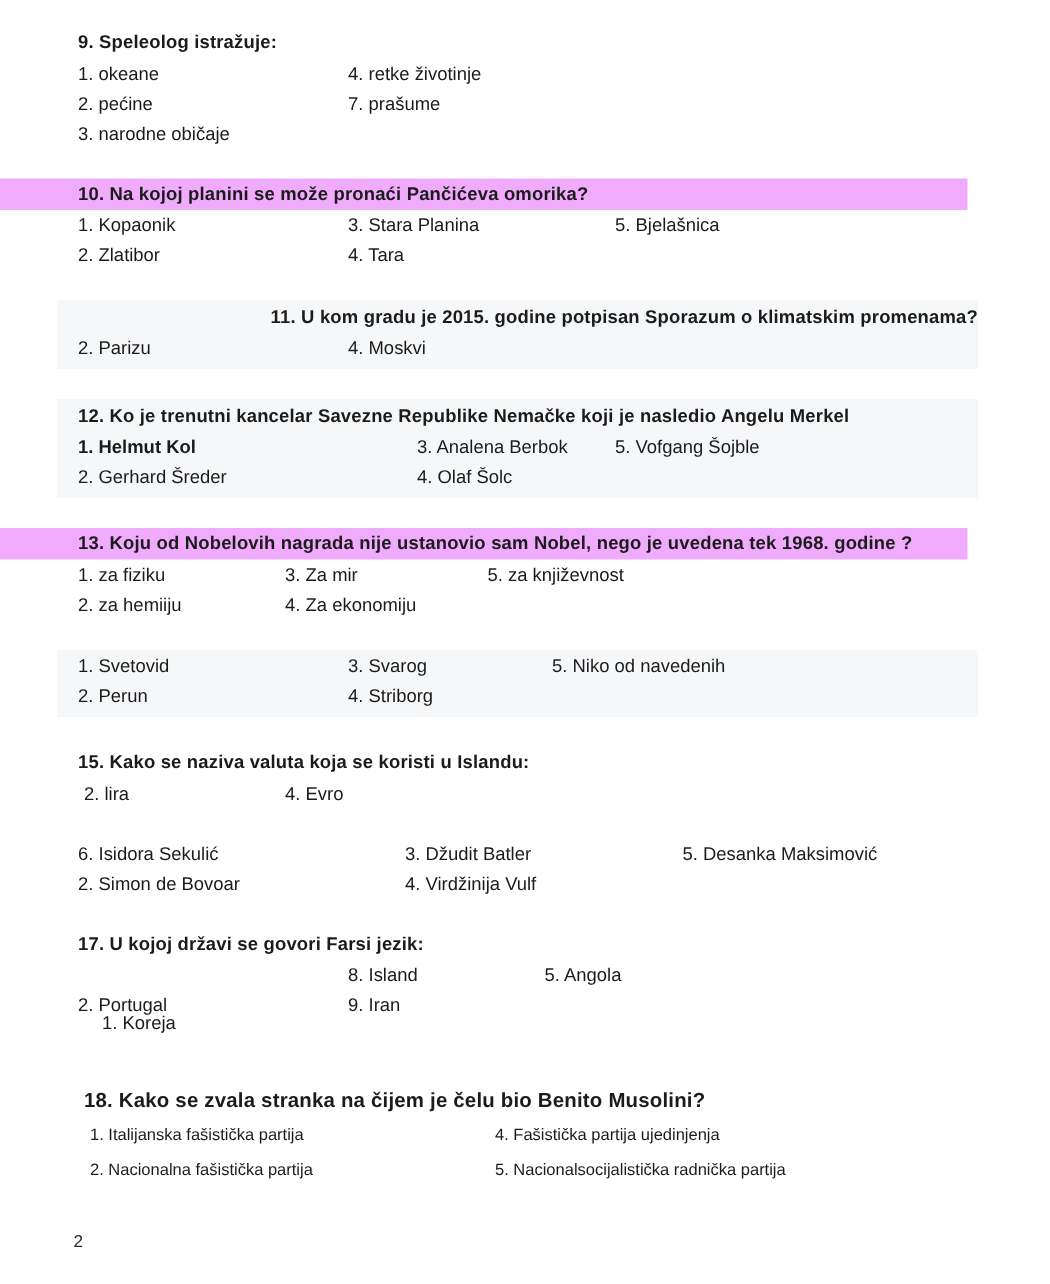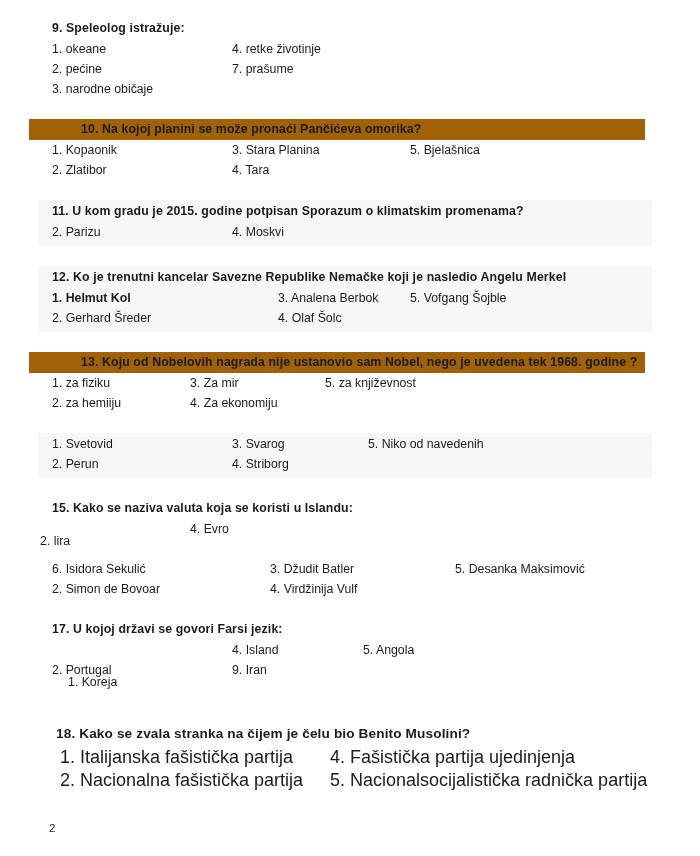--- a/index.html
+++ b/index.html
@@ -34,23 +34,22 @@
   }
   .q-title {
     font-weight: bold;
     font-size: 12.3px;
     line-height: 21px;
     padding-left: 52px;
     white-space: nowrap;
     letter-spacing: 0.01em;
   }
   .q-title.banded {
-    background: #a16207;
+    background: #f0abfc;
     margin-right: 55px;
-    margin-left: 29px;
   }
   .opt-row {
     position: relative;
     height: 20px;
     line-height: 20px;
     font-size: 12.3px;
     white-space: nowrap;
   }
   .opt {
     position: absolute;
@@ -63,21 +62,21 @@
 
   
   .q18 .q-title {
     font-size: 13.6px;
     line-height: 24px;
     padding-left: 56px;
   }
   .q18 .opt-row {
     height: 23px;
     line-height: 23px;
-    font-size: 18px;
+    font-size: 11px;
   }
 
   
   .page-number {
     position: absolute;
     left: 49px;
     bottom: 22px;
     font-size: 11.5px;
     color: #2a2a33;
   }
@@ -114,21 +113,21 @@
           <span class="opt" style="left: 232px;">3. Stara Planina</span>
           <span class="opt" style="left: 410px;">5. Bjelašnica</span>
         </div>
         <div class="opt-row">
           <span class="opt" style="left: 52px;">2. Zlatibor</span>
           <span class="opt" style="left: 232px;">4. Tara</span>
         </div>
       </div>
       <div class="q-gap"></div>
       <div class="q-block q-band-full" style="margin-right: 48px; padding-top: 1px; padding-bottom: 4px; margin-left: 38px; padding-left: 0px;">
-        <div class="q-title" style="padding-left: 14px;">11. U kom gradu je 2015. godine potpisan Sporazum o klimatskim promenama?</div>
+        <div class="q-title" style="padding-left: 14px; text-align: right;">11. U kom gradu je 2015. godine potpisan Sporazum o klimatskim promenama?</div>
         <div class="opt-row">
           <span class="opt" style="left: 14px;">2. Parizu</span>
           <span class="opt" style="left: 194px;">4. Moskvi</span>
         </div>
       </div>
       <div class="q-gap"></div>
       <div class="q-block q-band-full" style="margin-right: 48px; padding-top: 1px; padding-bottom: 4px; margin-left: 38px; padding-left: 0px;">
         <div class="q-title" style="padding-left: 14px;">12. Ko je trenutni kancelar Savezne Republike Nemačke koji je nasledio Angelu Merkel</div>
         <div class="opt-row">
           <span class="opt" style="left: 14px; font-weight: bold;">1. Helmut Kol</span>
@@ -162,42 +161,42 @@
         </div>
         <div class="opt-row">
           <span class="opt" style="left: 14px;">2. Perun</span>
           <span class="opt" style="left: 194px;">4. Striborg</span>
         </div>
       </div>
       <div class="q-gap"></div>
       <div class="q-block">
         <div class="q-title">15. Kako se naziva valuta koja se koristi u Islandu:</div>
         <div class="opt-row">
-          <span class="opt" style="left: 40px; margin-top: 12px;">2. lira</span>
+          <span class="opt" style="left: 56px;">2. lira</span>
           <span class="opt" style="left: 190px;">4. Evro</span>
         </div>
       </div>
       <div class="q-gap"></div>
       <div class="q-block">
         <div class="opt-row">
           <span class="opt" style="left: 52px;">6. Isidora Sekulić</span>
           <span class="opt" style="left: 270px;">3. Džudit Batler</span>
           <span class="opt" style="left: 455px;">5. Desanka Maksimović</span>
         </div>
         <div class="opt-row">
           <span class="opt" style="left: 52px;">2. Simon de Bovoar</span>
           <span class="opt" style="left: 270px;">4. Virdžinija Vulf</span>
         </div>
       </div>
       <div class="q-gap"></div>
       <div class="q-block">
         <div class="q-title">17. U kojoj državi se govori Farsi jezik:</div>
         <div class="opt-row">
           <span class="opt" style="left: 68px; margin-top: 32px;">1. Koreja</span>
-          <span class="opt" style="left: 232px;">4. Island</span>
+          <span class="opt" style="left: 232px;">8. Island</span>
           <span class="opt" style="left: 363px;">5. Angola</span>
         </div>
         <div class="opt-row">
           <span class="opt" style="left: 52px;">2. Portugal</span>
           <span class="opt" style="left: 232px;">9. Iran</span>
         </div>
       </div>
       <div class="q-gap" style="height: 42px;"></div>
       <div class="q-block q18">
         <div class="q-title">18. Kako se zvala stranka na čijem je čelu bio Benito Musolini?</div>

